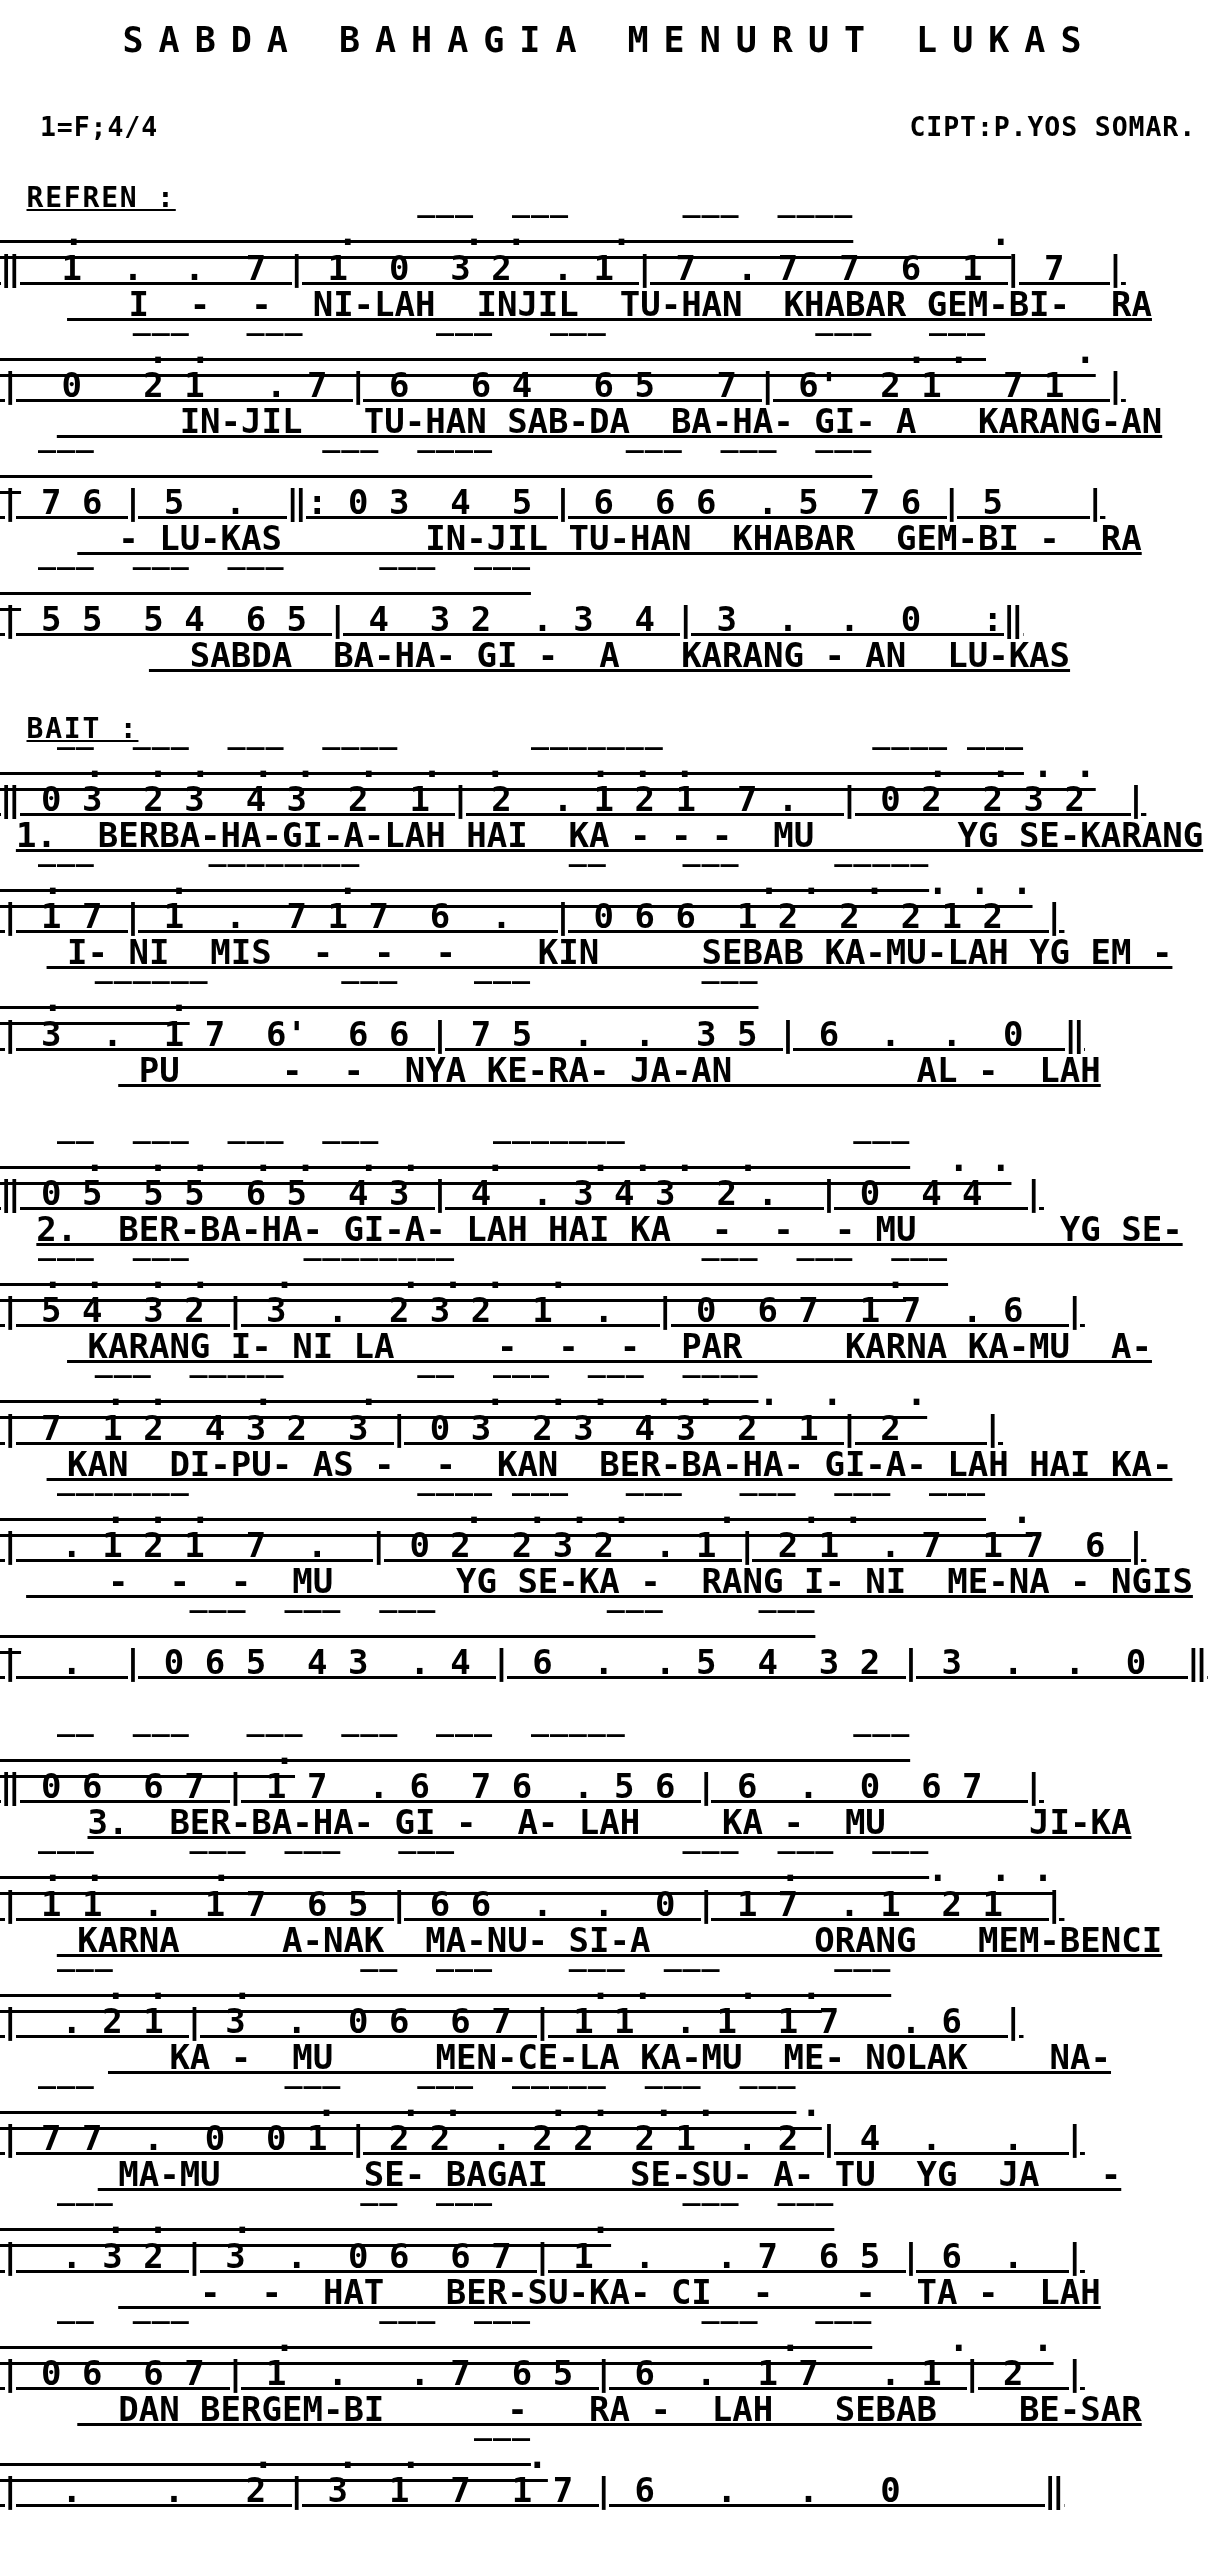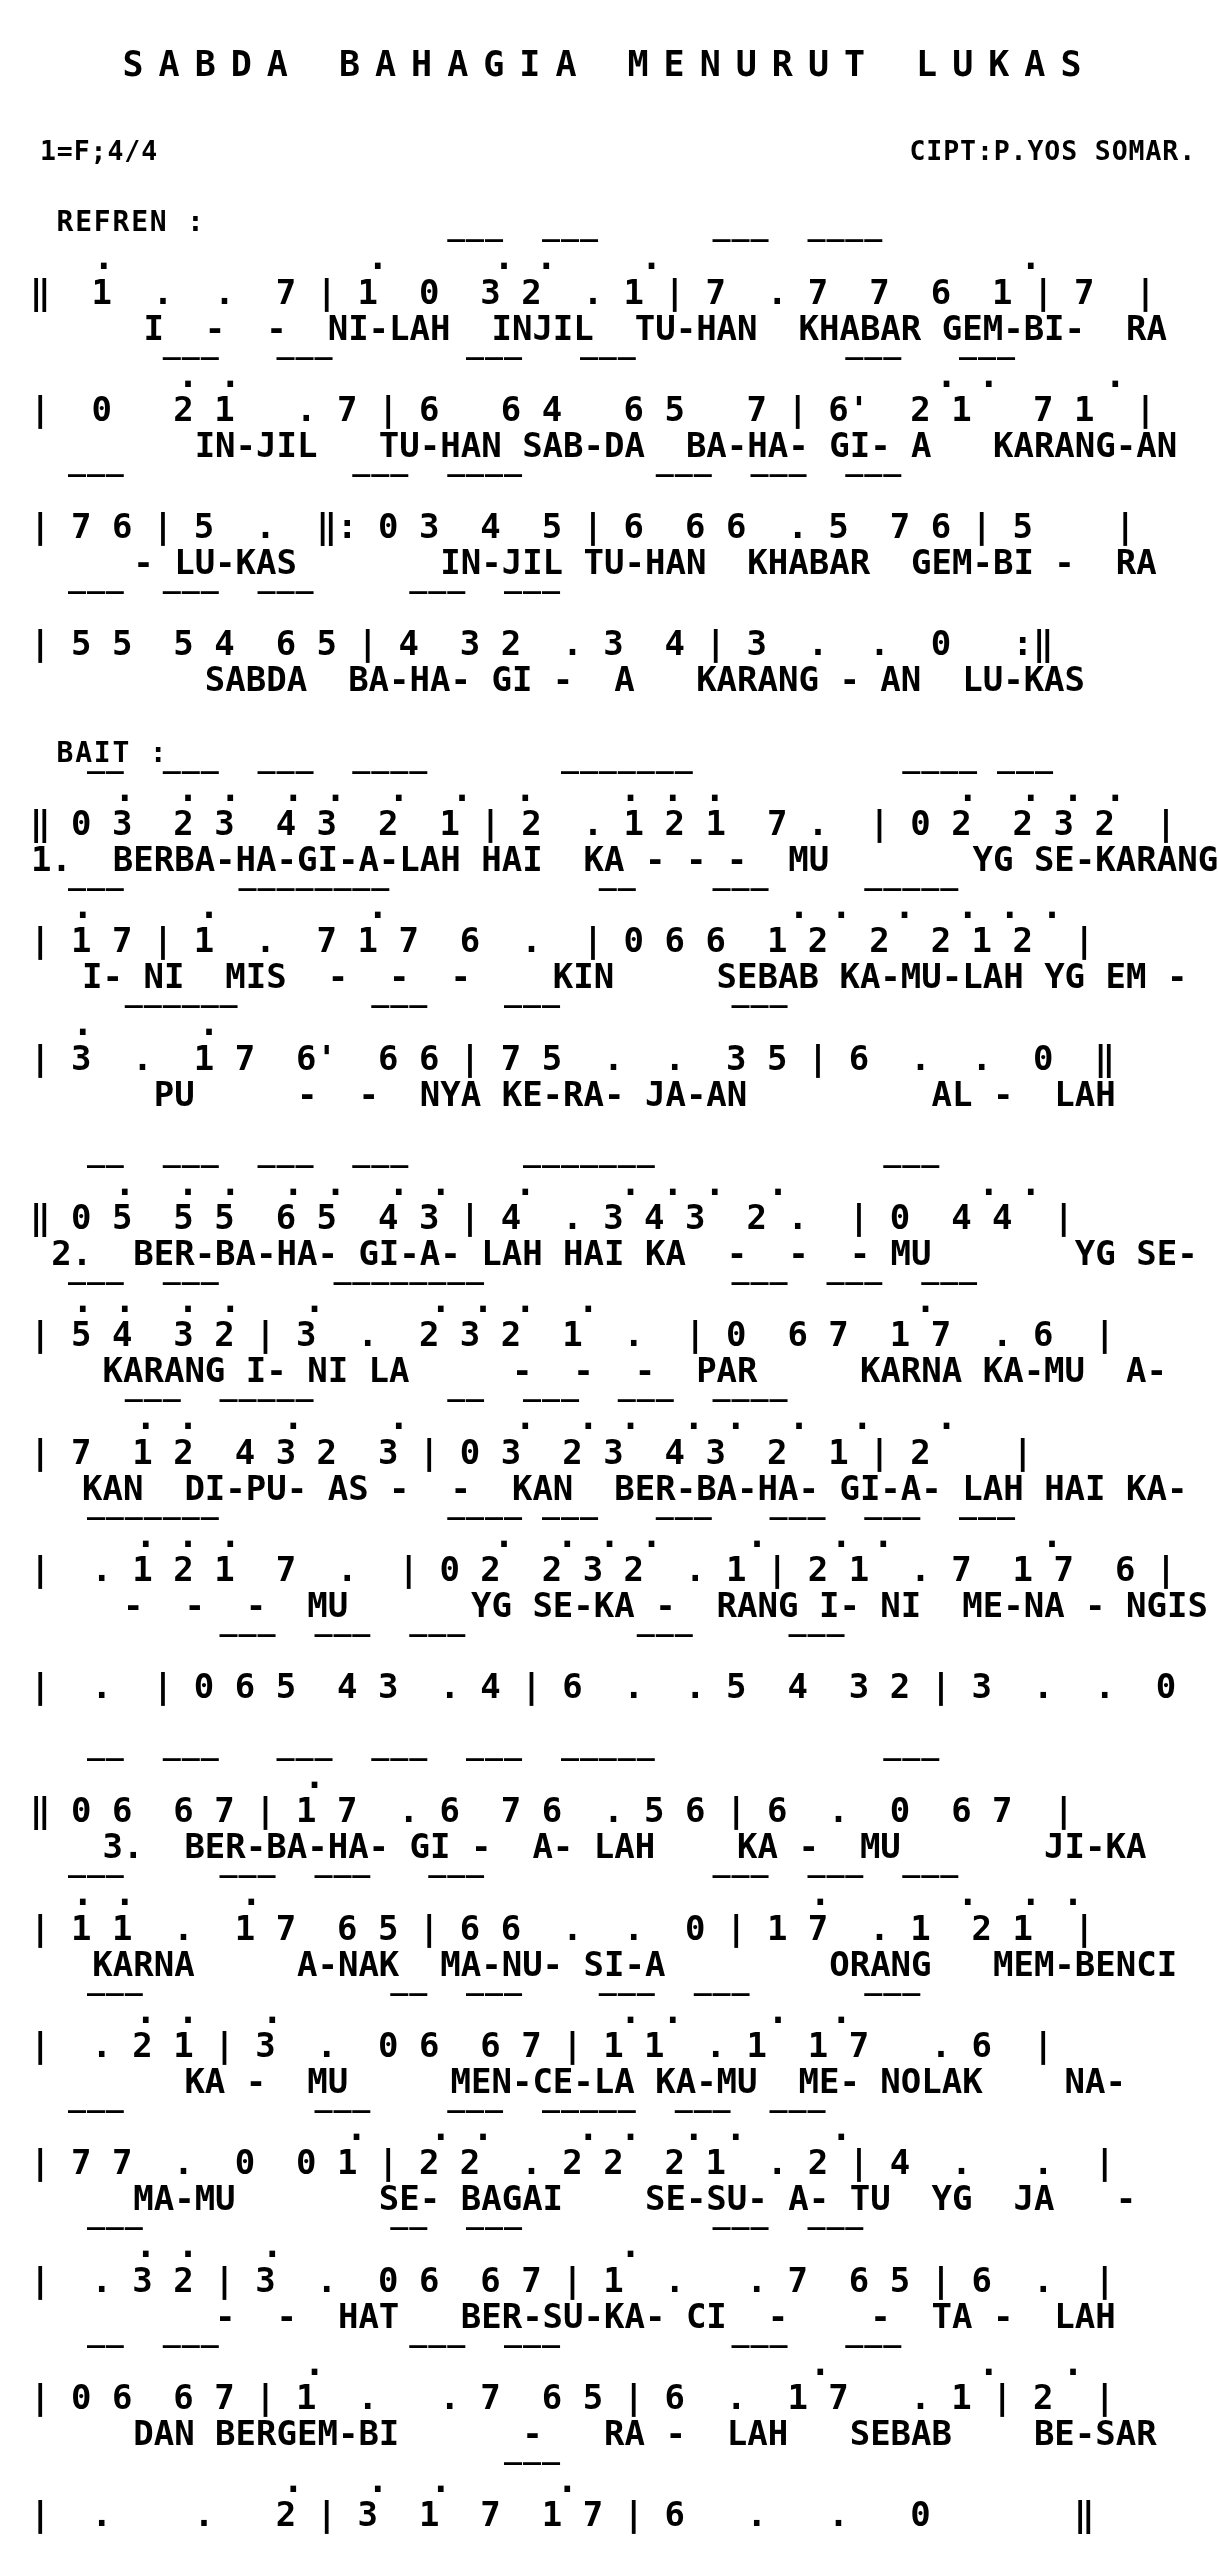--- a/index.html
+++ b/index.html
@@ -2,30 +2,30 @@
 <html style="font-size:14px"><head>
 <meta charset="utf-8">
 <style>
   html,body{margin:0;padding:0;background:#ffffff;}
   .page{
     width:1219px;height:2576px;overflow:hidden;background:#fff;color:#000;
     font-family:"DejaVu Sans Mono", monospace;font-weight:bold;
   }
   .title{
     text-align:center;font-size:35px;letter-spacing:15px;
-    padding-top:44px;white-space:nowrap;
+    padding-top:20px;white-space:nowrap;
   }
   .meta-row{
     display:flex;justify-content:space-between;
     font-size:26.5px;margin:51px 23px 0 40px;letter-spacing:0.9px;
   }
   .section-heading{
     font-size:28px;margin:39px 0 5.3px 26.5px;letter-spacing:1.8px;
   }
-  .score{margin-left:30px;}
+  .score{text-decoration:underline;}
   .system{margin-bottom:15px;}
   .system.gap{margin-top:57px;}
   .row{white-space:pre;}
   .row.beams{font-size:30px;line-height:17px;height:17px;letter-spacing:0.9px;}
   .row.odots{font-size:35px;line-height:13.3px;height:13.3px;}
   .row.notes{font-size:34px;line-height:37px;height:37px;}
   .row.lyrics{font-size:34px;line-height:35px;height:35px;text-align:center;}
 </style>
 </head>
 <body>

